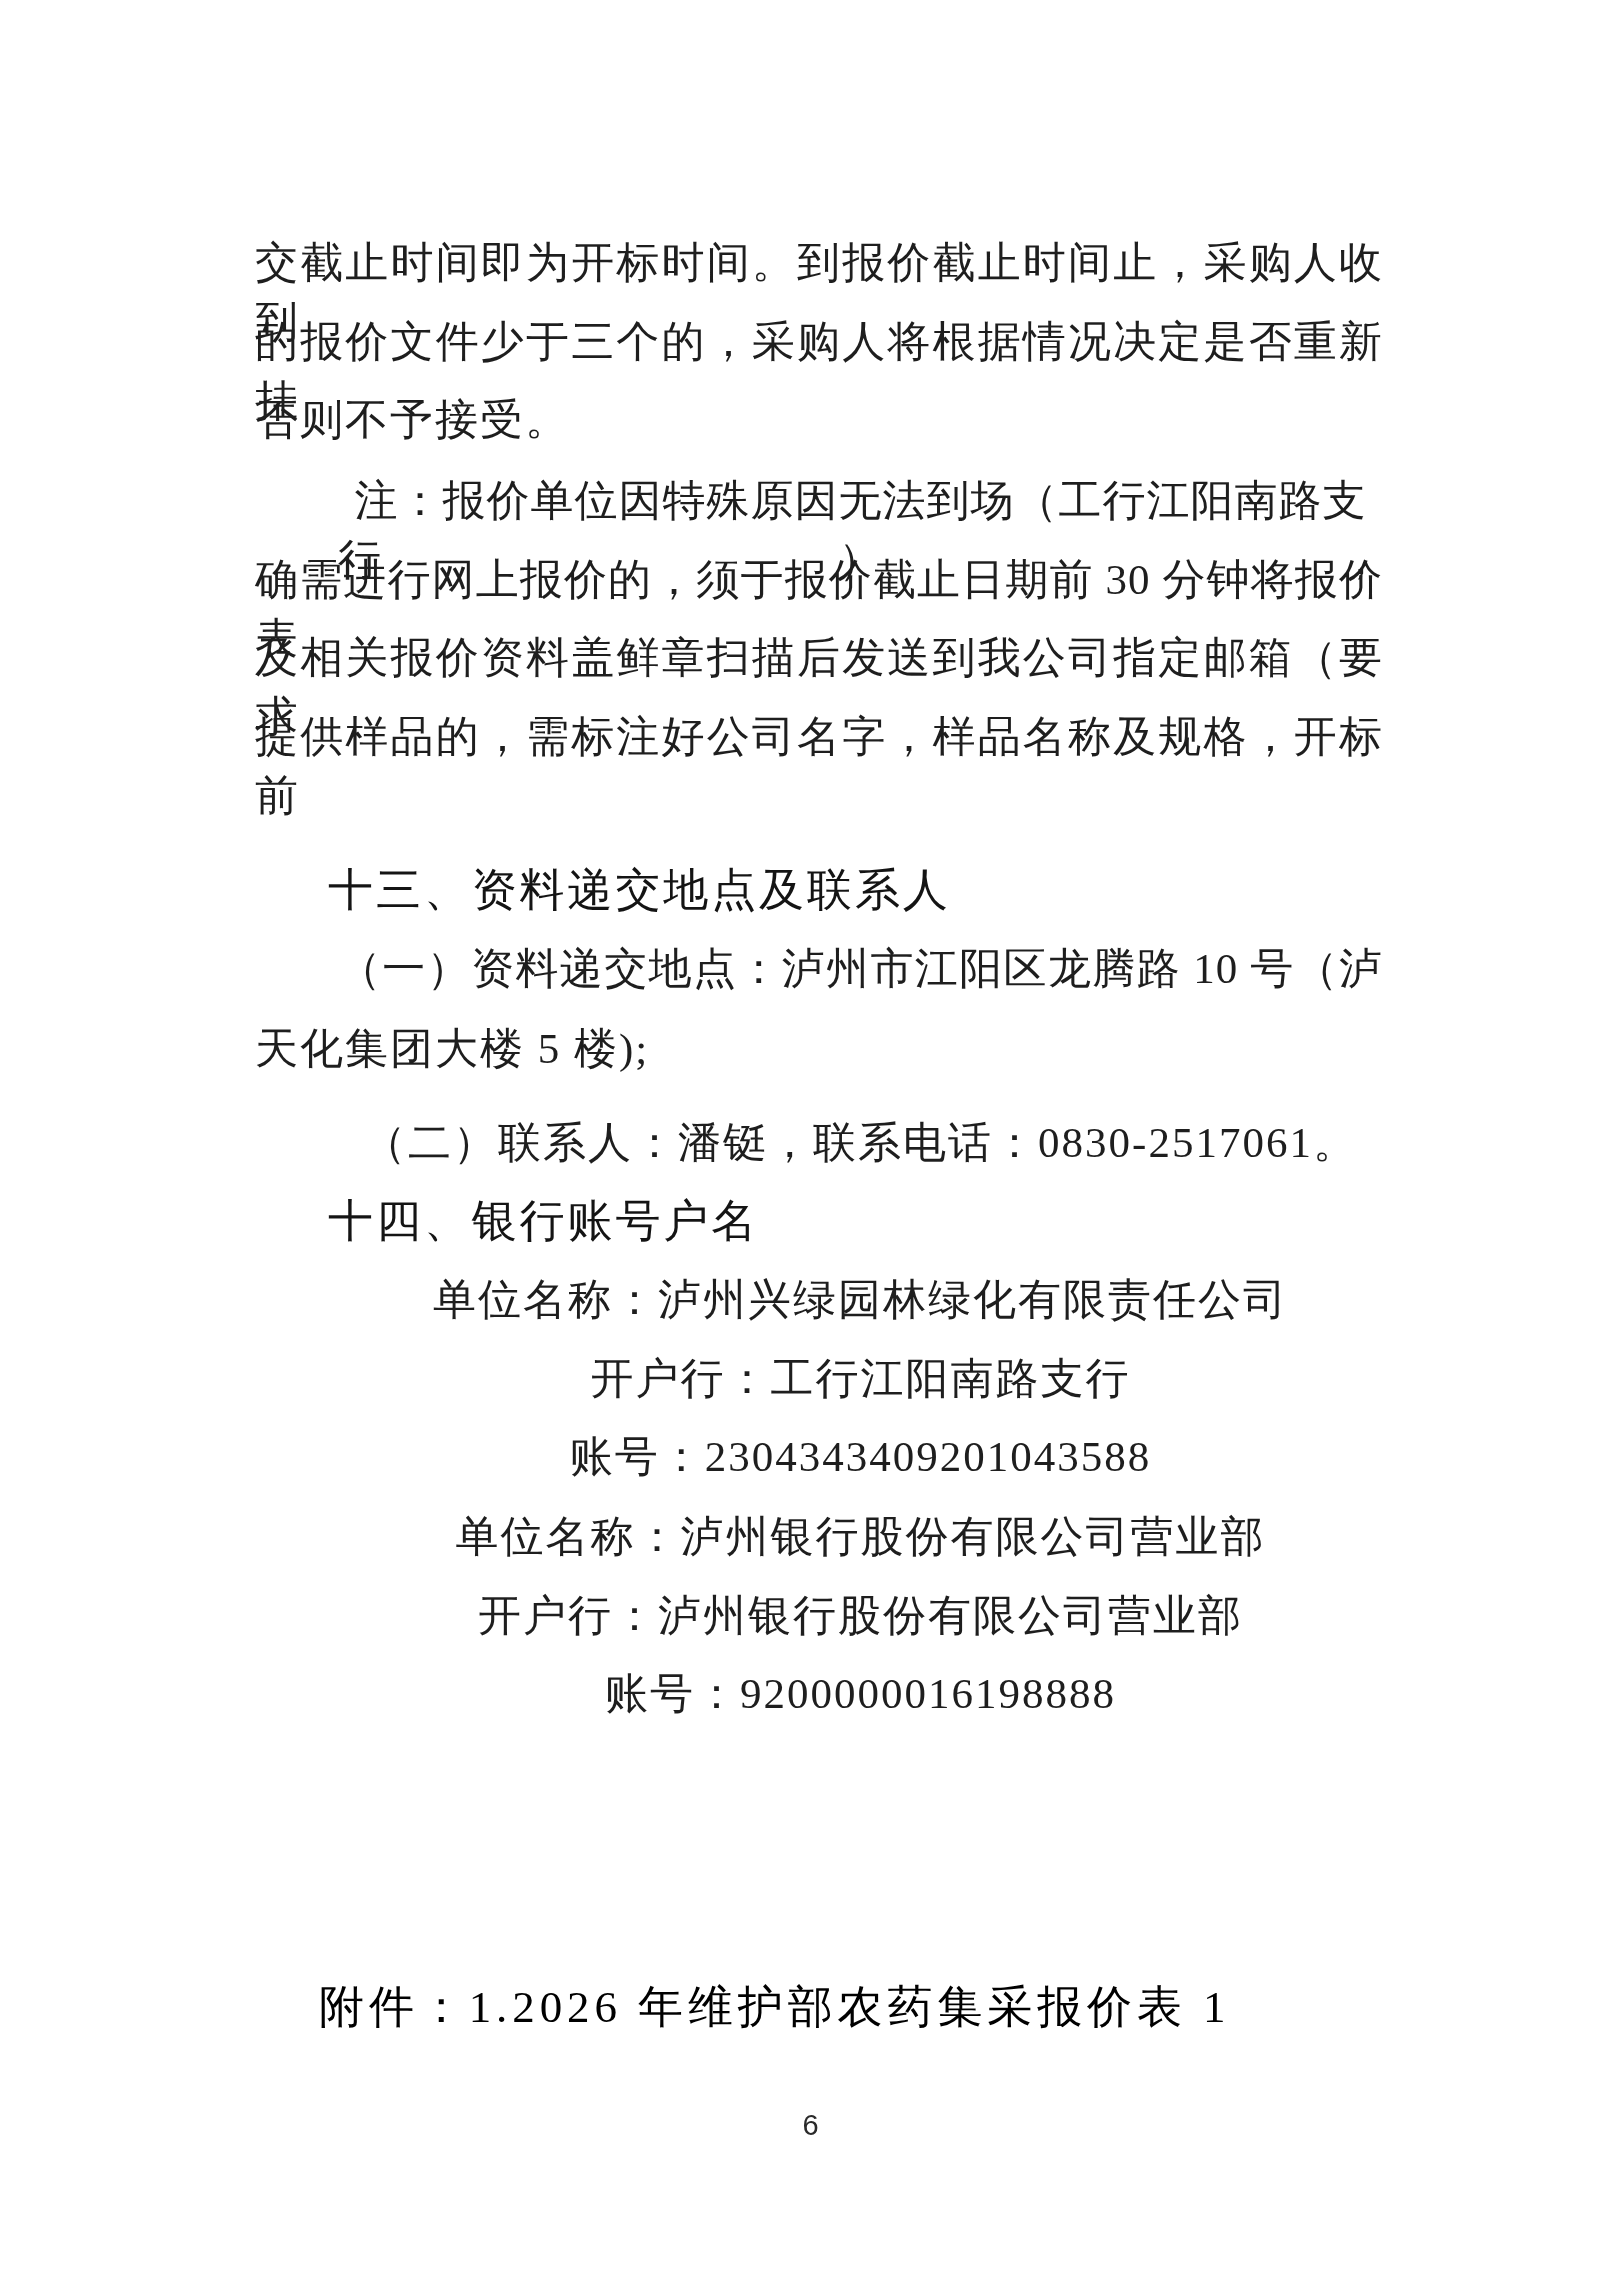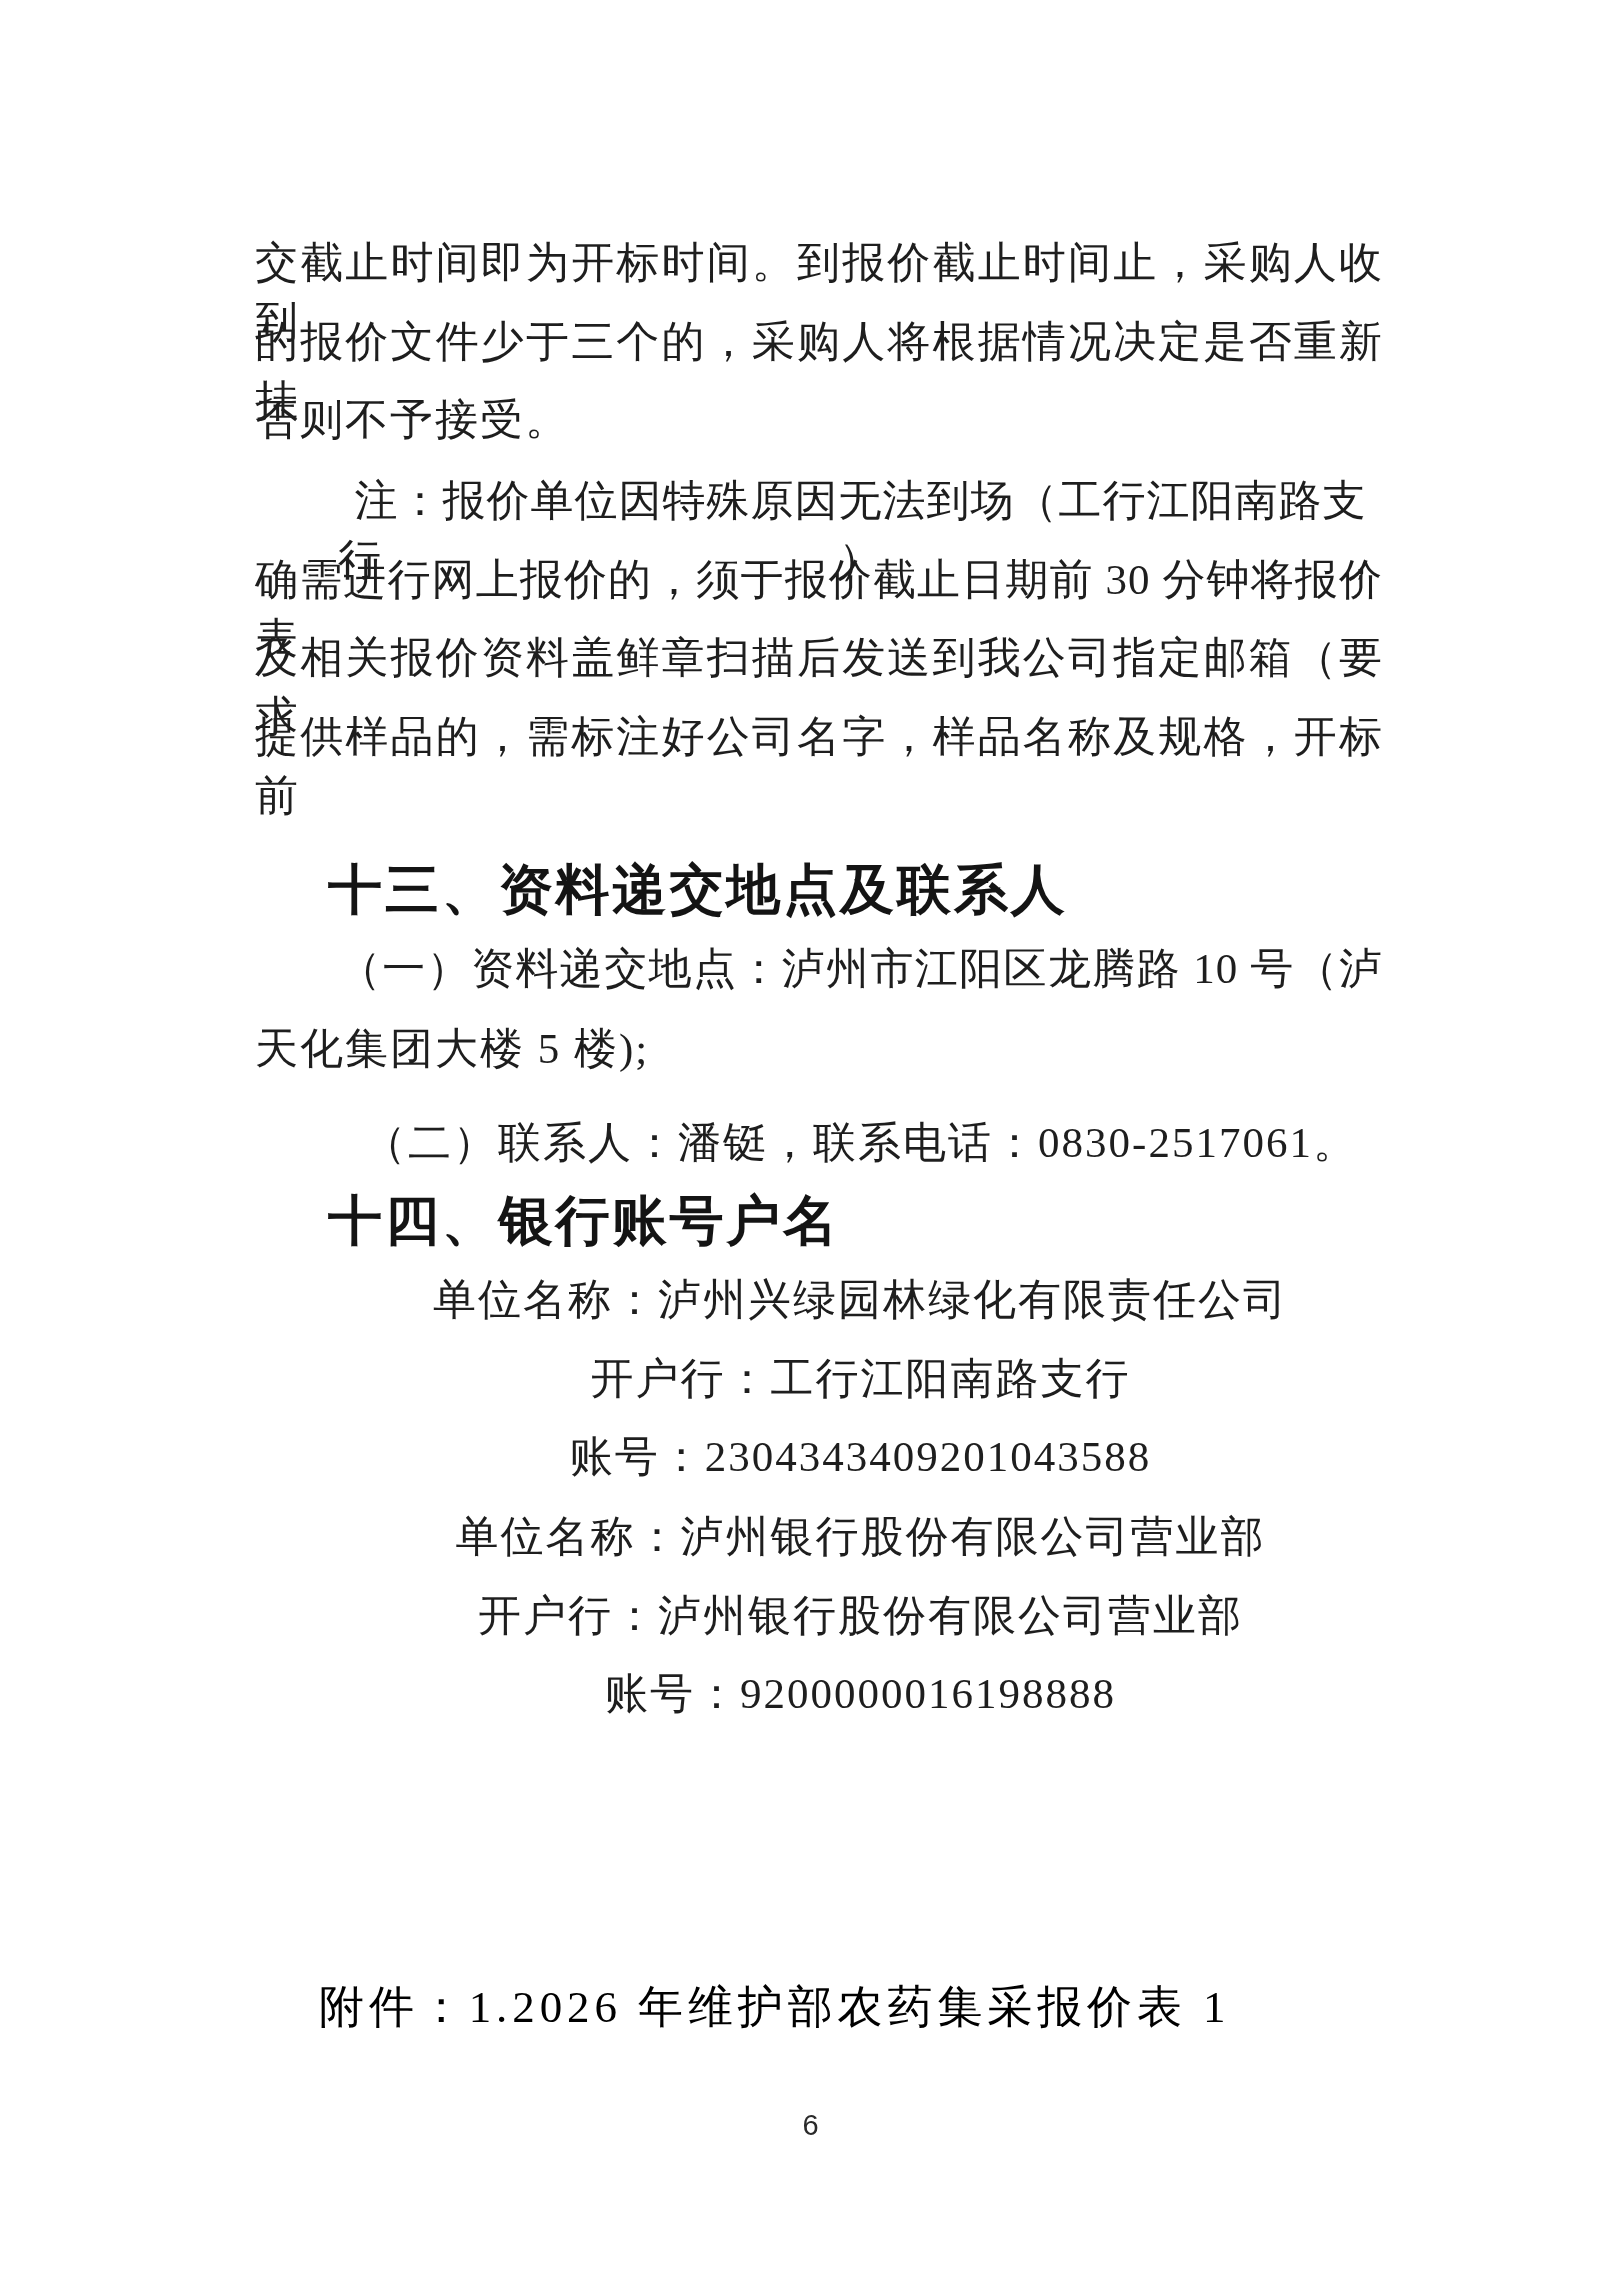--- a/index.html
+++ b/index.html
@@ -34,23 +34,23 @@
     -moz-text-align-last: justify;
     letter-spacing: 1px;
   }
   .indent {
     padding-left: 83px;
     text-align: center;
   }
   .heading {
     position: absolute;
     left: 328px;
-    font-size: 54px;
+    font-size: 45px;
     line-height: 57px;
-    font-weight: 700;
+    font-weight: 400;
     letter-spacing: 2.9px;
     font-family: "Liberation Sans", "DejaVu Sans", sans-serif;
     color: #141414;
     white-space: nowrap;
   }
   .attachment {
     position: absolute;
     left: 319px;
     font-size: 45px;
     line-height: 59px;

